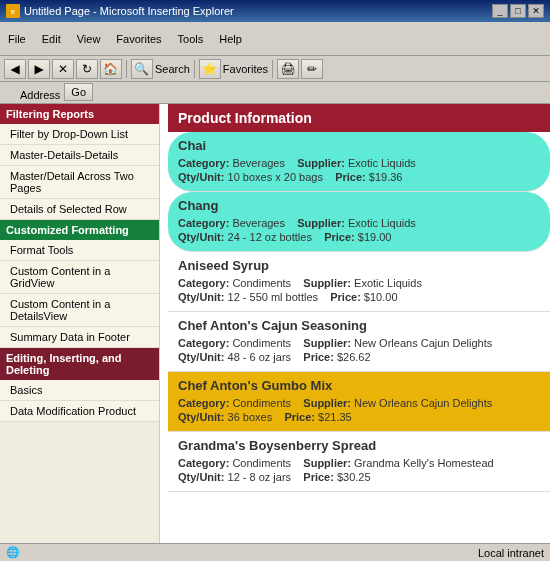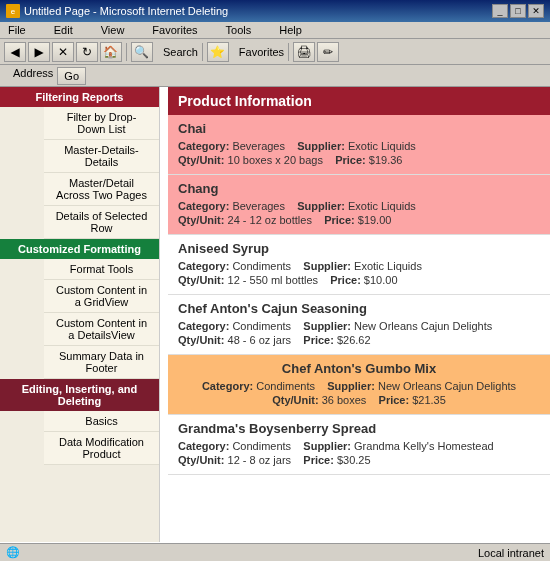--- a/index.html
+++ b/index.html
@@ -18,23 +18,23 @@
     .title-bar-left { display: flex; align-items: center; gap: 4px; font-size: 11px; }
     .title-bar-icon { width: 14px; height: 14px; background: #e8a000; border-radius: 1px; font-size: 8px; display: flex; align-items: center; justify-content: center; color: white; }
     .title-bar-buttons { display: flex; gap: 2px; }
     .tb-btn { width: 16px; height: 14px; background: #c0c0c0; border: 1px solid #888; font-size: 9px; display: flex; align-items: center; justify-content: center; cursor: pointer; color: #000; }
 
     
     .menu-bar {
       background: #d4d0c8;
       padding: 2px 4px;
       display: flex;
-      gap: 20px;
+      gap: 8px;
       font-size: 11px;
-      height: 17px;
+      height: 34px;
       align-items: center;
       border-bottom: 1px solid #999;
     }
     .menu-item { cursor: pointer; padding: 1px 4px; }
 
     
     .toolbar {
       background: #d4d0c8;
       padding: 2px 4px;
       display: flex;
@@ -44,28 +44,28 @@
       border-bottom: 1px solid #999;
     }
     .toolbar-btn {
       width: 22px; height: 20px;
       background: linear-gradient(to bottom, #f0ece0, #d4d0c8);
       border: 1px solid #999;
       display: flex; align-items: center; justify-content: center;
       font-size: 12px; cursor: pointer;
     }
     .toolbar-separator { width: 1px; height: 18px; background: #999; margin: 0 2px; }
-    .toolbar-search-label { font-size: 11px; margin-left: 8px; }
+    .toolbar-search-label { font-size: 11px; }
 
     
     .address-bar {
       background: #d4d0c8;
-      padding: 2px 13px;
-      display: flex;
-      align-items: flex-start;
+      padding: 2px 20px;
+      display: flex;
+      align-items: flex-end;
       gap: 4px;
       height: 22px;
       border-bottom: 1px solid #999;
     }
     .address-label { font-size: 11px; }
     .address-input {
       flex: 1; height: 18px; border: 1px solid #999; font-size: 10px; padding: 1px 2px;
       background: white;
     }
     .address-go-btn {
@@ -81,35 +81,33 @@
     }
 
     
     .sidebar {
       width: 160px;
       min-width: 160px;
       background: #f0ece0;
       overflow-y: auto;
       border-right: 1px solid #ccc;
       font-size: 11px;
-      text-align: center;
     }
     .sidebar-section {
       background: #9b1c2e;
       color: white;
       padding: 4px 6px;
       font-weight: bold;
       cursor: pointer;
     }
     .sidebar-item {
       padding: 4px 10px;
       cursor: pointer;
       background: #f8f4e8;
       border-bottom: 1px solid #e0ddd0;
-      margin-left: 44px;
     }
 
     
     .content {
       flex: 1;
       overflow-y: auto;
       padding: 0;
       background: white;
       margin-left: 8px;
     }
@@ -120,22 +118,22 @@
       color: white;
       font-size: 14px;
       font-weight: bold;
       padding: 6px 10px;
     }
 
     .product-item {
       padding: 6px 10px;
       border-bottom: 1px solid #ddd;
     }
-    .product-item.yellow { background: #fca5a5; }
-    .product-item.pink { background: #fdba74; text-align: center; }
+    .product-item.yellow { background: #5eead4; border-radius: 24px; }
+    .product-item.pink { background: #eab308; }
     .product-item.white { background: white; }
 
     .product-name {
       font-size: 13px;
       font-weight: bold;
       color: #333;
       margin-bottom: 4px;
     }
     .product-details { font-size: 11px; color: #333; margin-bottom: 2px; }
     .product-details .label { font-weight: bold; }
@@ -159,21 +157,21 @@
     ::-webkit-scrollbar { width: 14px; }
     ::-webkit-scrollbar-track { background: #d4d0c8; }
     ::-webkit-scrollbar-thumb { background: #a0a0a0; border: 1px solid #888; }
   </style>
 </head>
 <body>
 
 <div class="title-bar">
   <div class="title-bar-left">
     <div class="title-bar-icon">e</div>
-    <span>Untitled Page - Microsoft Internet Deleting</span>
+    <span>Untitled Page - Microsoft Inserting Explorer</span>
   </div>
   <div class="title-bar-buttons">
     <div class="tb-btn">_</div>
     <div class="tb-btn">□</div>
     <div class="tb-btn">✕</div>
   </div>
 </div>
 
 <div class="menu-bar">
   <span class="menu-item">File</span>

